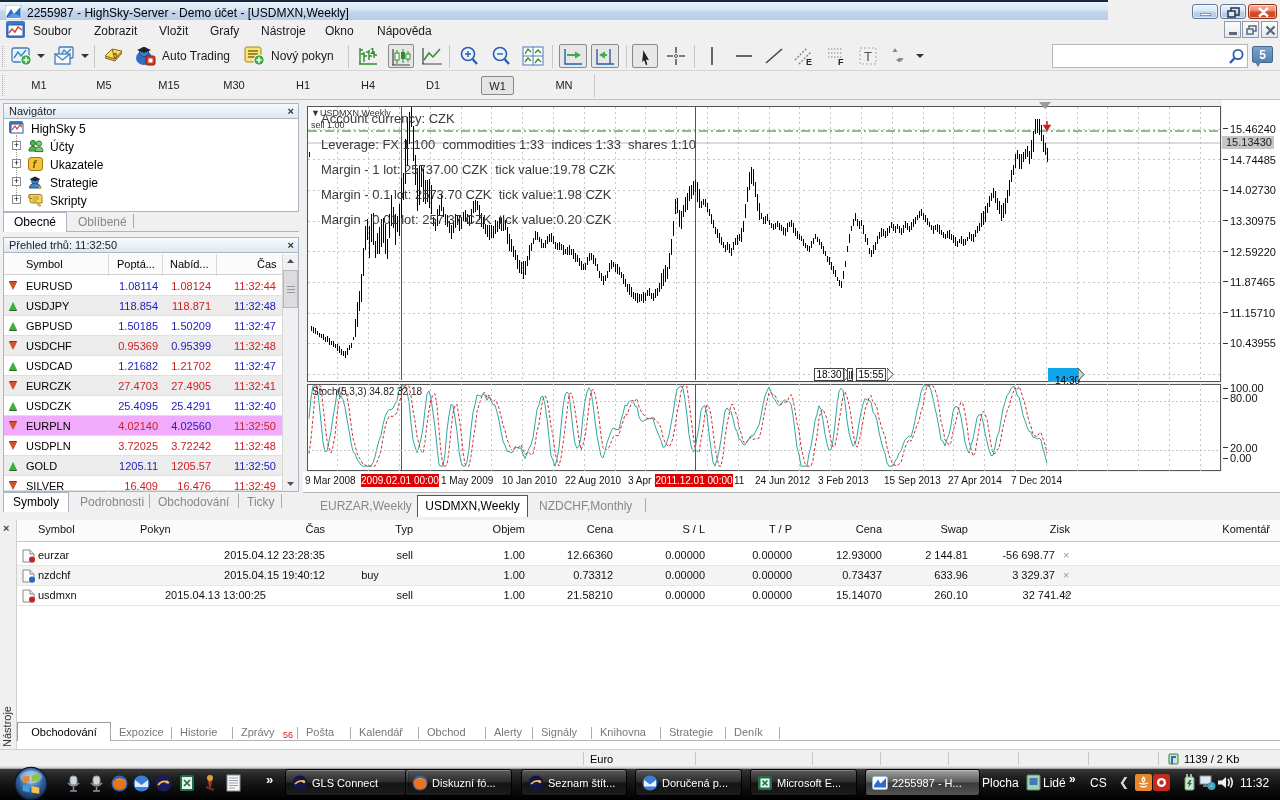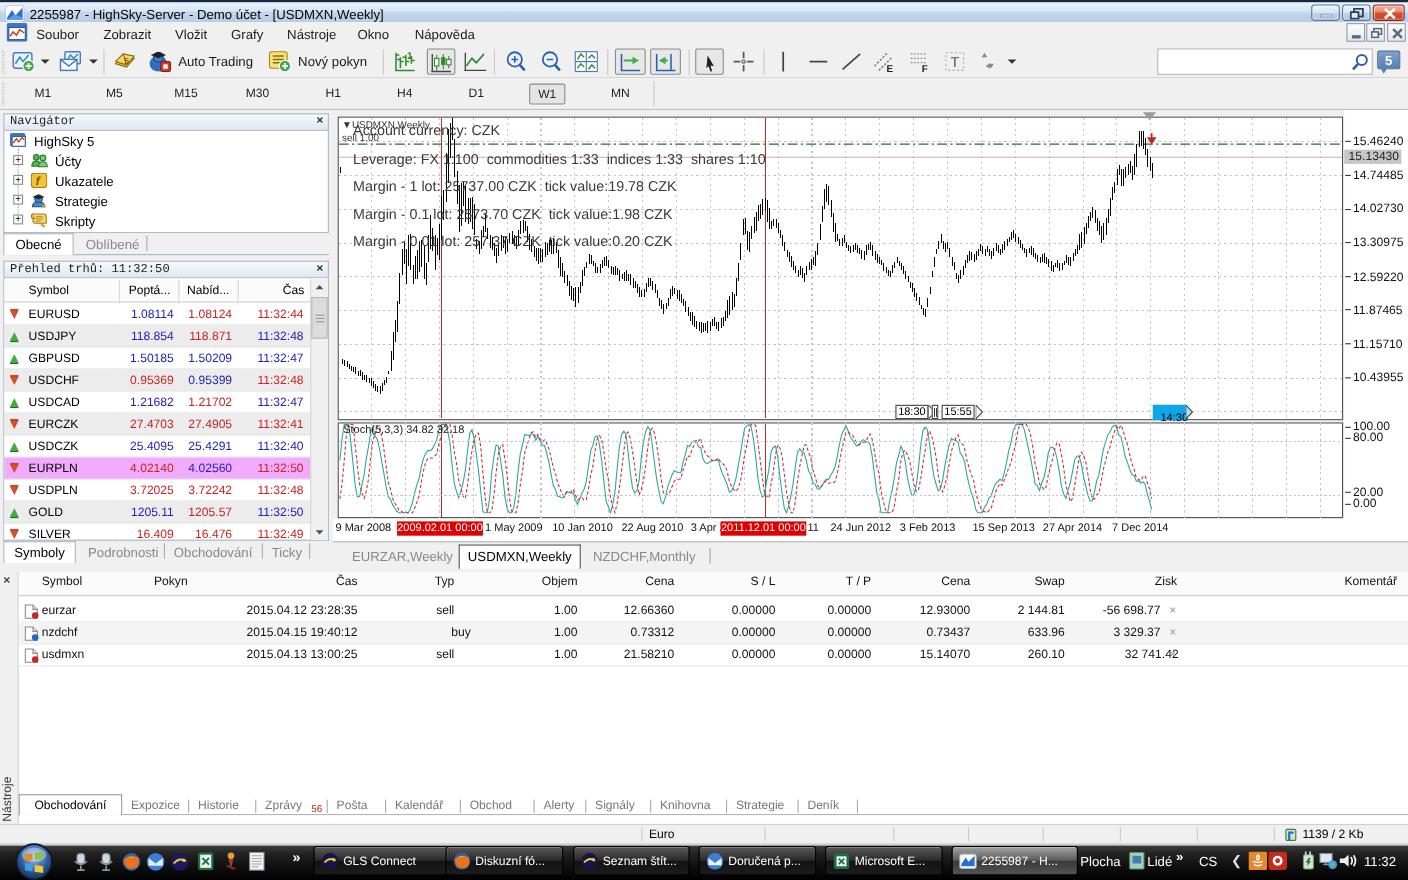--- a/index.html
+++ b/index.html
@@ -1,19 +1,19 @@
 <!DOCTYPE html>
 <html><head><meta charset="utf-8">
 <style>
 * { margin:0; padding:0; box-sizing:border-box; }
 html,body { width:1280px; height:800px; overflow:hidden; }
 body { font-family:"Liberation Sans", sans-serif; font-size:11px; color:#000; background:#f0f0f0; position:relative; }
 .abs { position:absolute; }
 
-#titlebar { position:absolute; left:0; top:0; width:1280px; height:20px;
+#titlebar { position:absolute; left:0; top:0; width:1108px; height:20px;
   background:linear-gradient(#eaf2fb 0%,#d7e5f5 45%,#c3d6ec 50%,#b7cce6 100%);
   border-top:2px solid #16283c;padding-left:16px; }
 #titlebar .ttext { position:absolute; left:27px; top:4px; font-size:12px; color:#000; }
 .capbtn { position:absolute; top:2px; height:15px; border-radius:3px; border:1px solid #5f7a9d; box-shadow:inset 0 0 0 1px rgba(255,255,255,.55); }
 .capbtn.min,.capbtn.max { background:linear-gradient(#eef5fc 0%,#d8e6f4 48%,#bed3ea 52%,#b3c9e2 100%); }
 .capbtn.close { background:linear-gradient(#f4b2a2 0%,#e88b71 45%,#d9502f 52%,#cf3f1d 100%); border-color:#8c2f16; }
 
 #menubar { position:absolute; left:0; top:20px; width:1280px; height:22px; background:#f0f0f0; }
 .menuitem { position:absolute; top:4px; font-size:12px; color:#1a1a1a; }
 .mdibtn { position:absolute; top:1px; width:17px; height:17px; background:linear-gradient(#fdfdfd,#e4e8ee); border:1px solid #8f9bab; color:#4d5a6a; text-align:center; }
@@ -21,21 +21,21 @@
 #toolbar { position:absolute; left:0; top:42px; width:1280px; height:29px; background:#f0f0f0; border-bottom:1px solid #d5d5d5; }
 #tfbar { position:absolute; left:0; top:71px; width:1280px; height:29px; background:#f0f0f0; border-bottom:1px solid #c0c0c0; }
 .tfbtn { position:absolute; top:5px; height:19px; font-size:11px; color:#222; text-align:center; line-height:19px; }
 .tfbtn.active { background:#e4e4e4; border:1px solid #8a8a8a; border-radius:2px; }
 .vsep { position:absolute; top:3px; width:1px; height:23px; background:#c8c8c8; }
 .grip { position:absolute; top:4px; width:3px; height:21px; border-left:1px dotted #a8a8a8; border-right:1px dotted #d8d8d8; }
 .tbtn { position:absolute; top:2px; width:24px; height:24px; }
 .tbtn.boxed { border:1px solid #8a8a8a; border-radius:2px; background:#e7e7e7; }
 .tlabel { position:absolute; top:7px; font-size:12px; color:#1a1a1a; }
 
-.panelhead { position:absolute; height:16px; background:linear-gradient(#f7fafd,#dfe7f1); border:1px solid #aab6c5; font-size:11px; color:#222;font-family:Liberation Mono, monospace; }
+.panelhead { position:absolute; height:16px; background:linear-gradient(#f7fafd,#dfe7f1); border:1px solid #aab6c5; font-size:11px; color:#222; }
 .phx { position:absolute; right:4px; top:1px; font-size:11px; font-weight:bold; color:#333; }
 
 .mwrow { position:absolute; left:4px; width:278px; height:20px; }
 .mwsym { position:absolute; left:22px; top:4px; color:#000; }
 .mwv { position:absolute; top:4px; text-align:right; }
 .blue { color:#2222bb; } .red { color:#cc2222; }
 .arrow-up { position:absolute; left:5px; top:6px; width:0; height:0; border-left:4.5px solid transparent; border-right:4.5px solid transparent; border-bottom:8px solid #3fae3f; filter:drop-shadow(0 1px 0 #1d6b1d); }
 .arrow-dn { position:absolute; left:5px; top:6px; width:0; height:0; border-left:4.5px solid transparent; border-right:4.5px solid transparent; border-top:8px solid #d4502a; filter:drop-shadow(0 -1px 0 #8c2c10); }
 .colline { position:absolute; top:0; width:1px; height:240px; background:#d9d9d9; }
 .tabactive { background:#fff; border:1px solid #9a9a9a; border-bottom:none; color:#000; }
@@ -597,38 +597,38 @@
 <div class="tcell" style="left:1046px;top:3px;color:#999">×</div>
 </div>
 <div class="trow" style="top:46px;background:#f4f4f4">
 <svg class="abs" style="left:5px;top:3px" width="14" height="14">
         <path d="M1 1 H8 L12 5 V13 H1 Z" fill="#fdfdfd" stroke="#888"></path>
         <path d="M8 1 L8 5 L12 5" fill="#e8e8e8" stroke="#888"></path>
         <circle cx="10" cy="10.5" r="3" fill="#26c"></circle>
       </svg>
 <div class="tcell" style="left:21px;top:3px">nzdchf</div>
 <div class="tcell" style="left:148px;top:3px;width:160px;text-align:right;white-space:nowrap">2015.04.15 19:40:12</div>
-<div class="tcell" style="left:341px;top:3px;width:70px;text-align:right">buy</div>
+<div class="tcell" style="left:318px;top:3px;width:70px;text-align:center">buy</div>
 <div class="tcell" style="left:428px;top:3px;width:80px;text-align:right">1.00</div>
 <div class="tcell" style="left:516px;top:3px;width:80px;text-align:right">0.73312</div>
 <div class="tcell" style="left:608px;top:3px;width:80px;text-align:right">0.00000</div>
 <div class="tcell" style="left:695px;top:3px;width:80px;text-align:right">0.00000</div>
 <div class="tcell" style="left:785px;top:3px;width:80px;text-align:right">0.73437</div>
 <div class="tcell" style="left:871px;top:3px;width:80px;text-align:right">633.96</div>
 <div class="tcell" style="left:958px;top:3px;width:80px;text-align:right">3 329.37</div>
 <div class="tcell" style="left:1046px;top:3px;color:#999">×</div>
 </div>
 <div class="trow" style="top:66px;background:#fff">
 <svg class="abs" style="left:5px;top:3px" width="14" height="14">
         <path d="M1 1 H8 L12 5 V13 H1 Z" fill="#fdfdfd" stroke="#888"></path>
         <path d="M8 1 L8 5 L12 5" fill="#e8e8e8" stroke="#888"></path>
         <circle cx="10" cy="10.5" r="3" fill="#c22"></circle>
       </svg>
 <div class="tcell" style="left:21px;top:3px">usdmxn</div>
-<div class="tcell" style="left:148px;top:3px;width:160px;text-align:right;white-space:nowrap">2015.04.13 13:00:25</div>
+<div class="tcell" style="left:148px;top:3px;width:160px;text-align:left;white-space:nowrap">2015.04.13 13:00:25</div>
 <div class="tcell" style="left:326px;top:3px;width:70px;text-align:right">sell</div>
 <div class="tcell" style="left:428px;top:3px;width:80px;text-align:right">1.00</div>
 <div class="tcell" style="left:516px;top:3px;width:80px;text-align:right">21.58210</div>
 <div class="tcell" style="left:608px;top:3px;width:80px;text-align:right">0.00000</div>
 <div class="tcell" style="left:695px;top:3px;width:80px;text-align:right">0.00000</div>
 <div class="tcell" style="left:785px;top:3px;width:80px;text-align:right">15.14070</div>
 <div class="tcell" style="left:871px;top:3px;width:80px;text-align:right">260.10</div>
 <div class="tcell" style="left:990px;top:3px;width:80px;text-align:center">32 741.42</div>
 <div class="tcell" style="left:1046px;top:3px;color:#999">×</div>
 </div>

